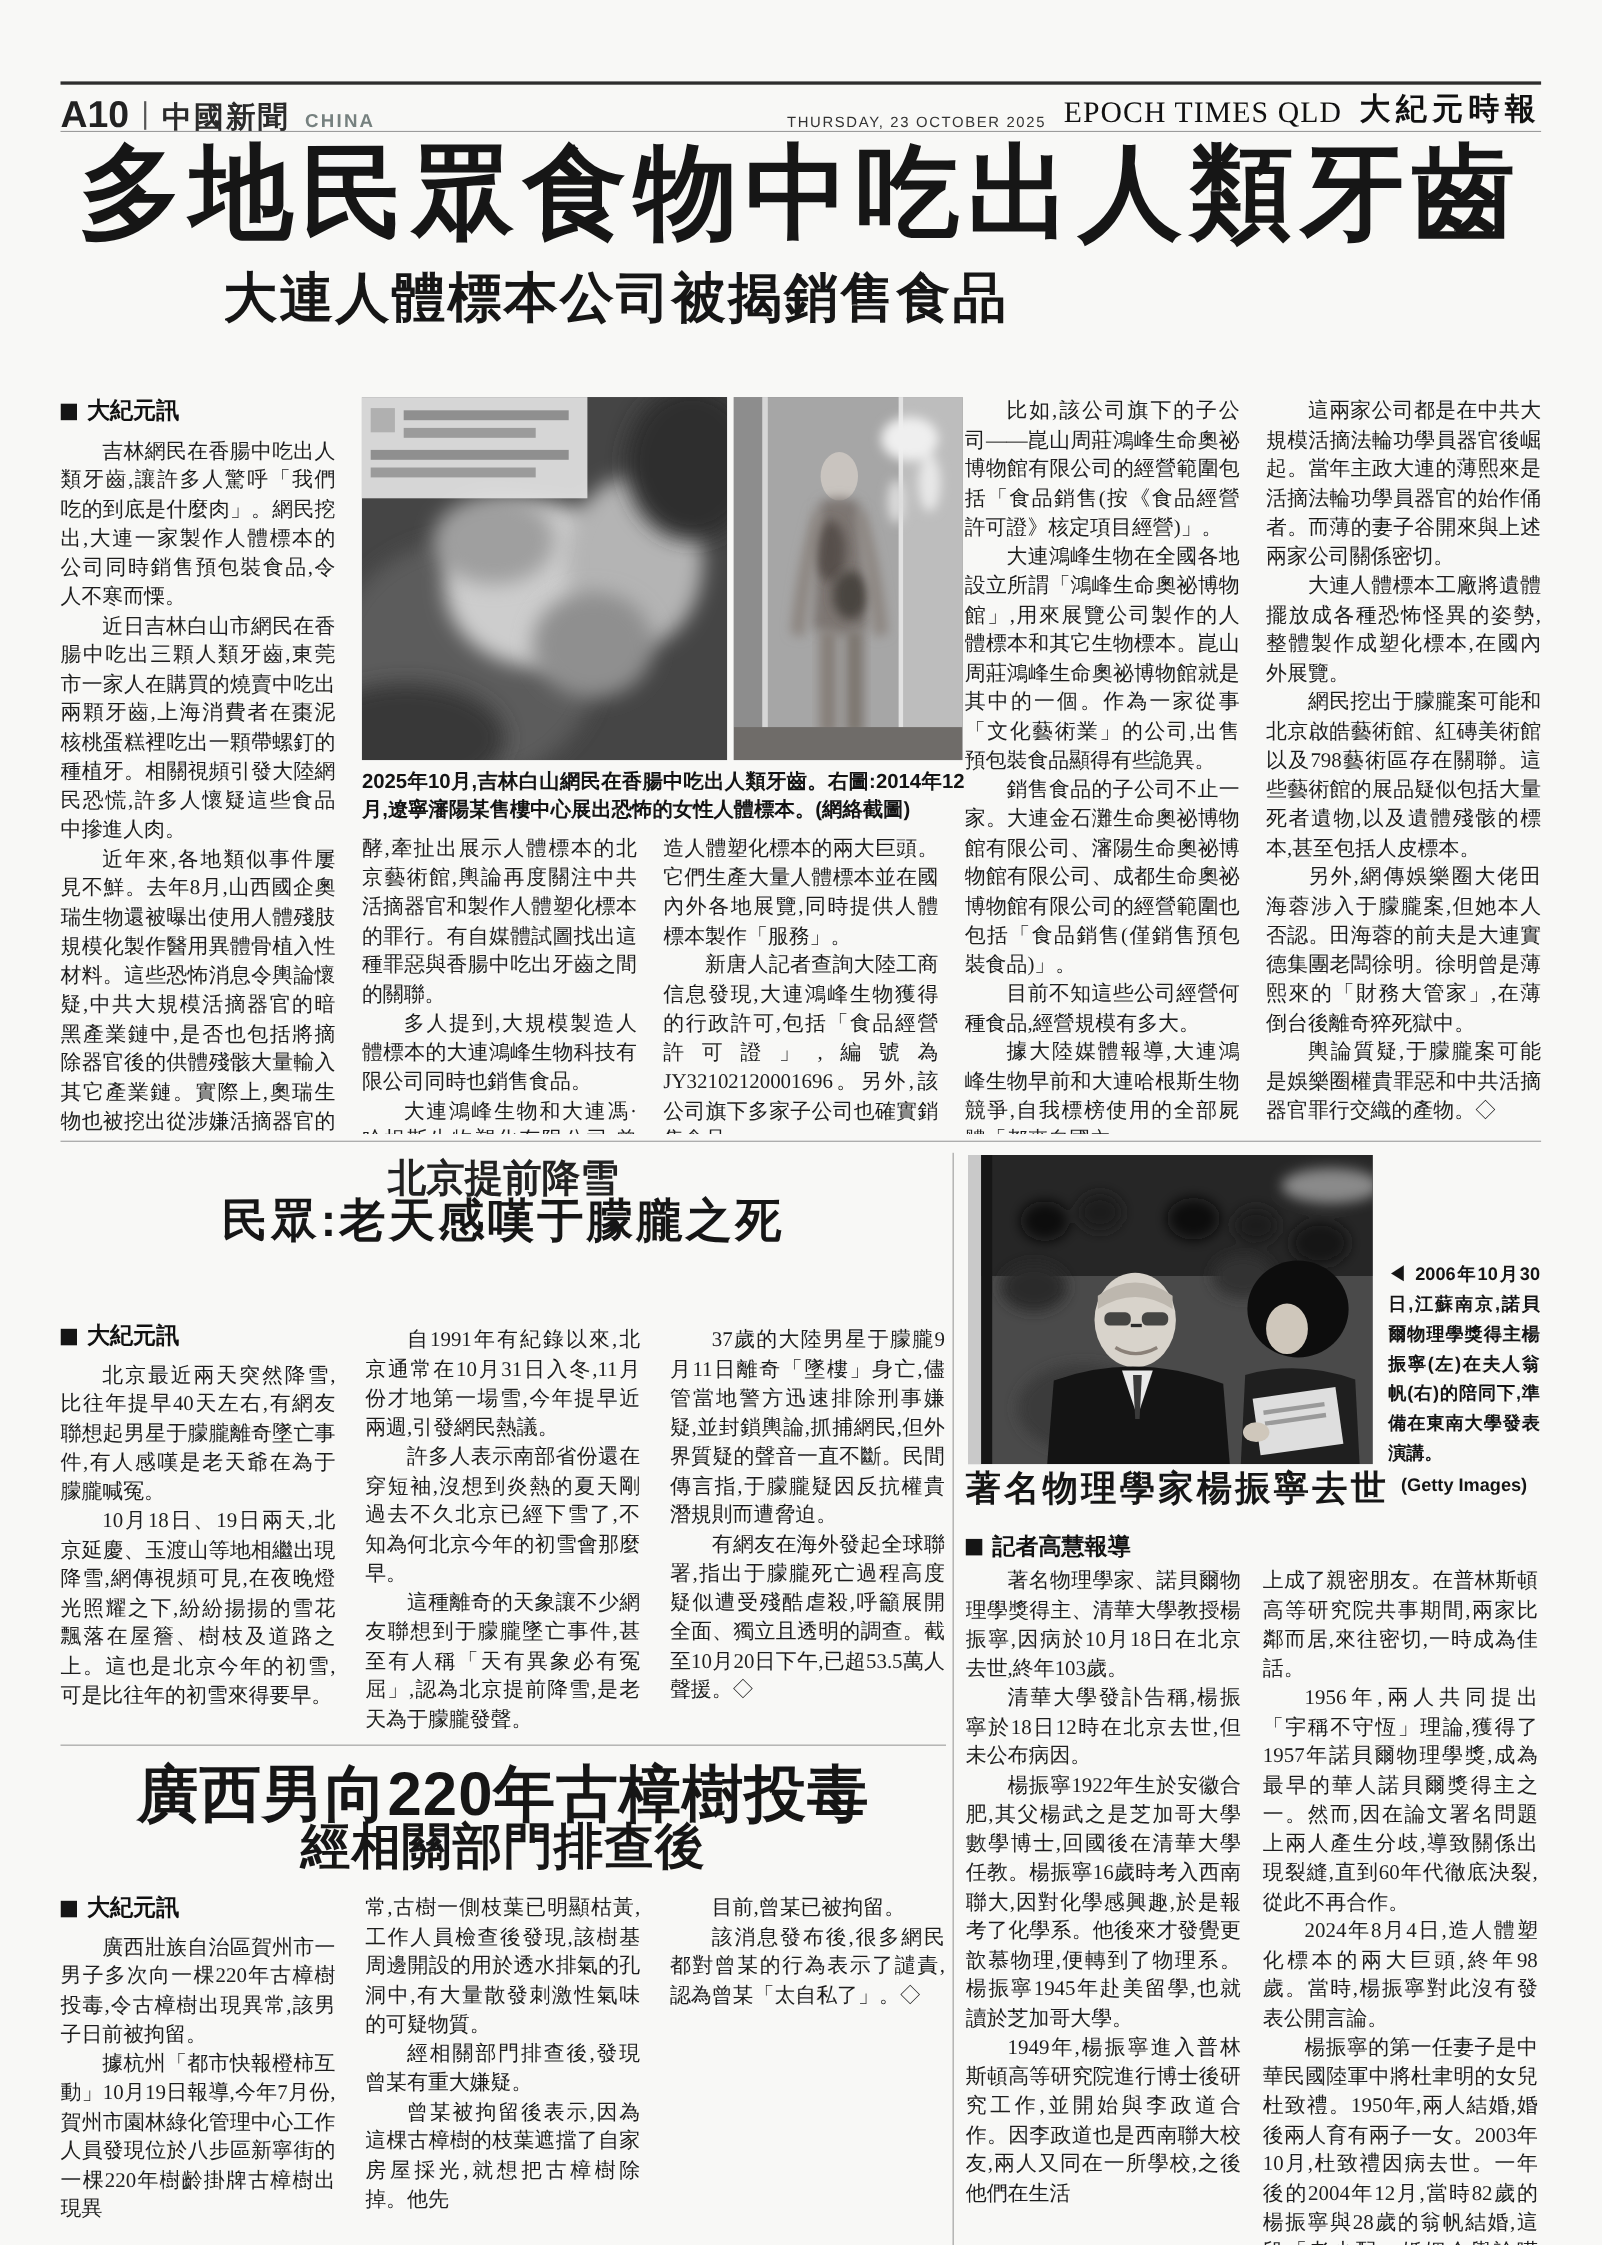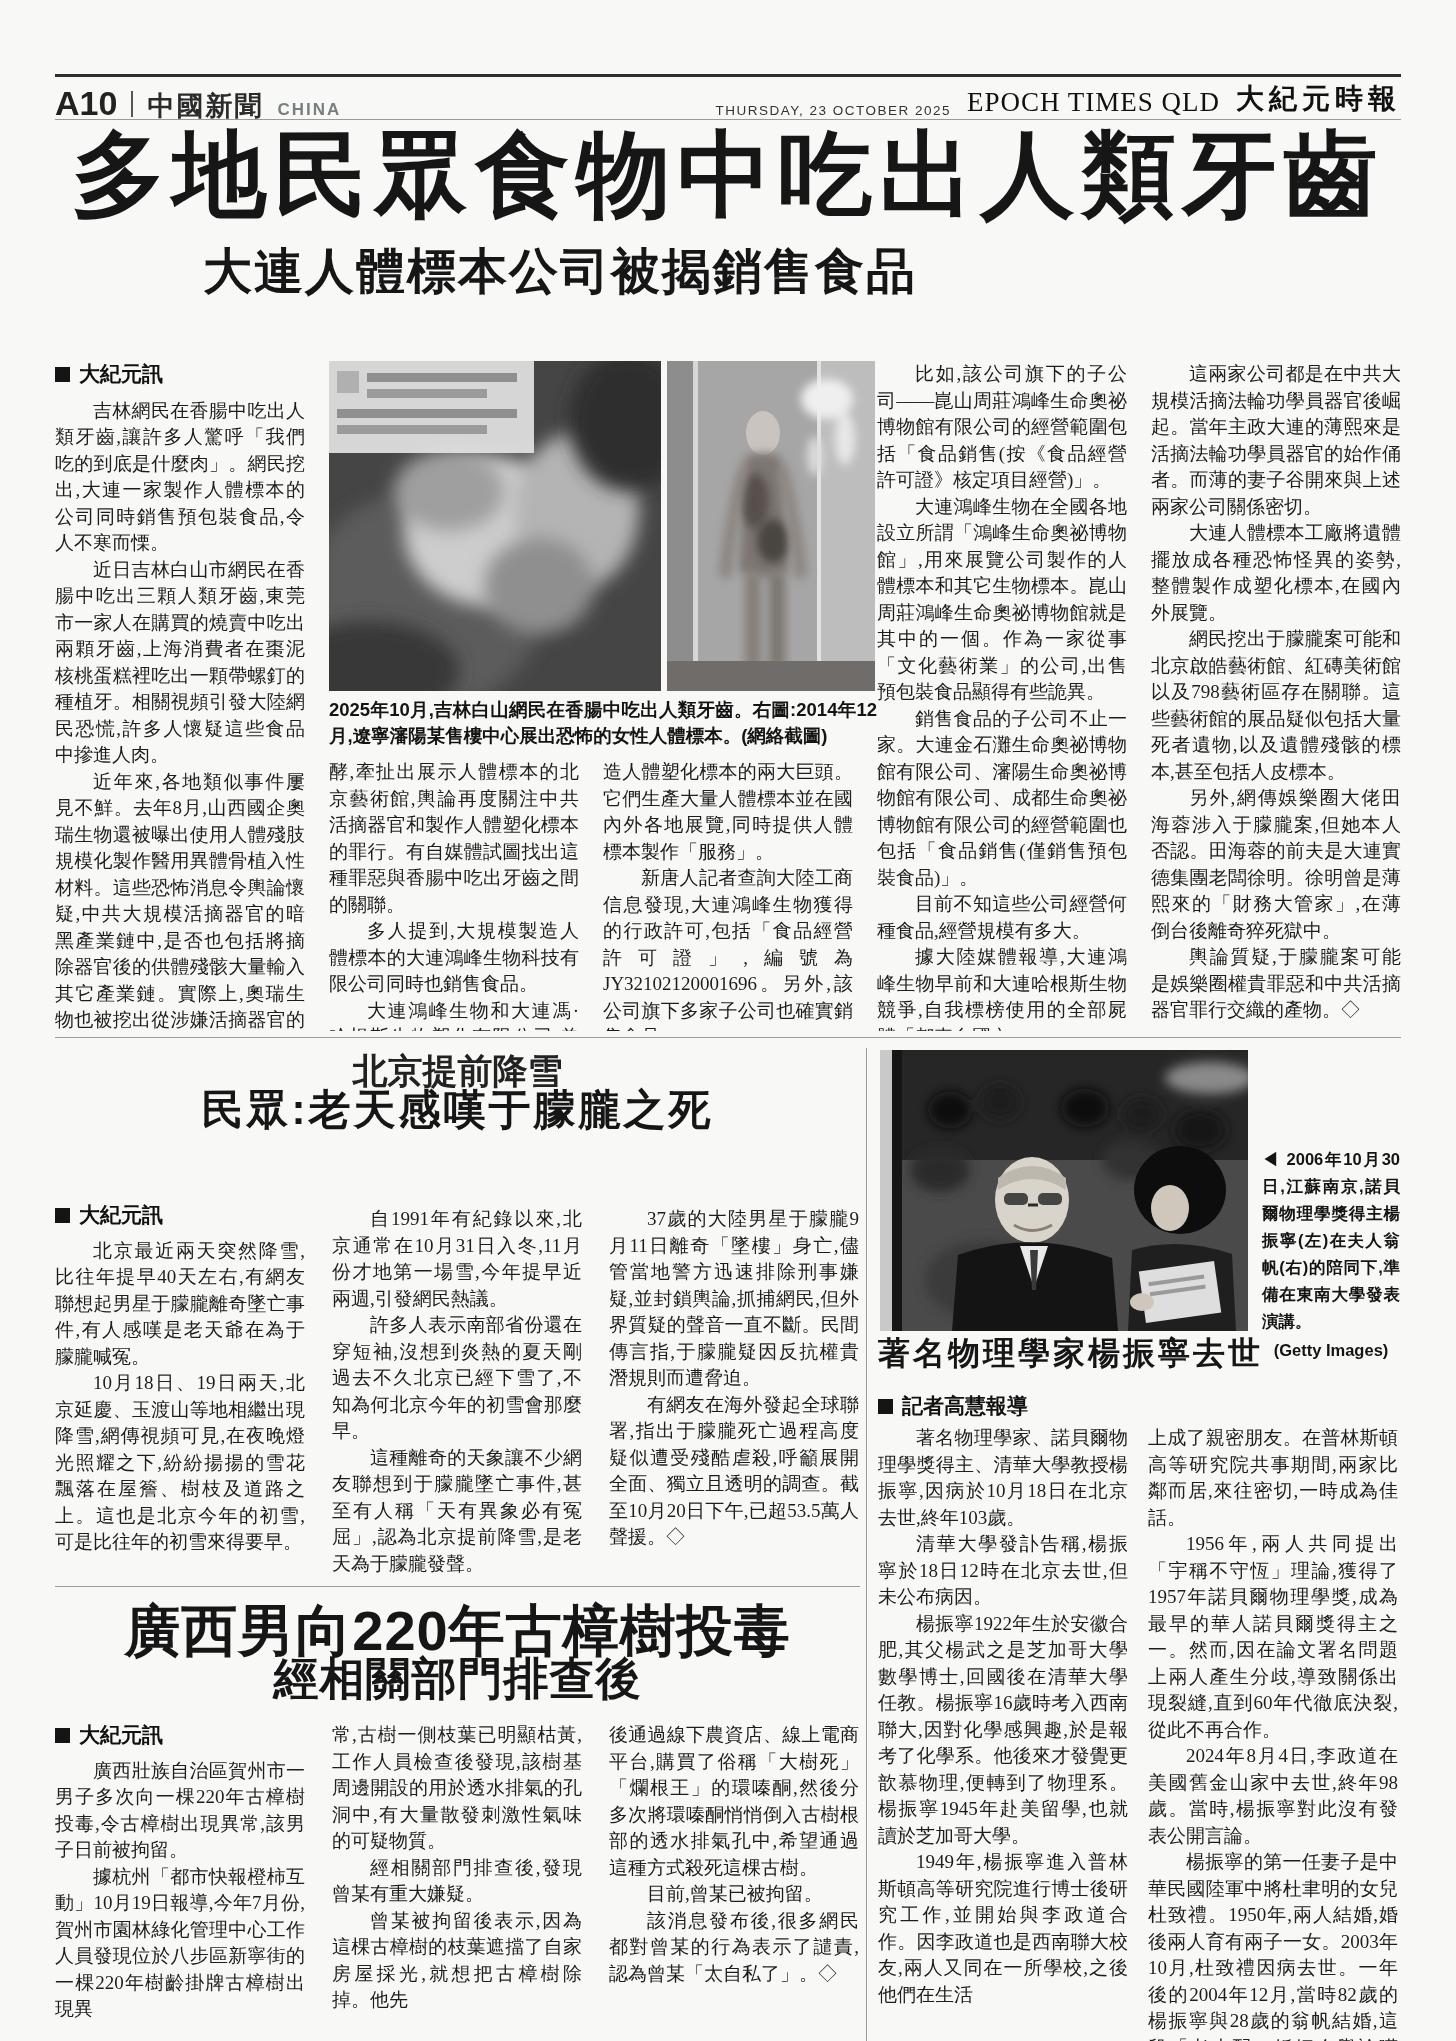--- a/index.html
+++ b/index.html
@@ -210,21 +210,20 @@
 </div>
 <div class="abs col" style="left:332px;top:1722px;width:250px;height:319px;">
     <div>
       <p class="noind">常,古樹一側枝葉已明顯枯黃,工作人員檢查後發現,該樹基周邊開設的用於透水排氣的孔洞中,有大量散發刺激性氣味的可疑物質。</p>
       <p class="ind">經相關部門排查後,發現曾某有重大嫌疑。</p>
       <p class="ind">曾某被拘留後表示,因為這棵古樟樹的枝葉遮擋了自家房屋採光,就想把古樟樹除掉。他先</p>
     </div>
   </div>
 <div class="abs col" style="left:609px;top:1722px;width:250px;height:319px;">
     <div>
-      <p class="noind">後通過線下農資店、線上電商平台,購買了俗稱「大樹死」「爛根王」的環嗪酮,然後分多次將環嗪酮悄悄倒入古樹根部的透水排氣孔中,希望通過這種方式殺死這棵古樹。</p>
       <p class="ind">目前,曾某已被拘留。</p>
       <p class="ind">該消息發布後,很多網民都對曾某的行為表示了譴責,認為曾某「太自私了」。◇</p>
     </div>
   </div>
 
 <div class="abs photo-frame" style="left:880px;top:1050px;width:368px;height:281px;">
   <svg viewBox="0 0 368 281" preserveAspectRatio="none">
     <defs>
         <filter id="b3" x="-40%" y="-40%" width="180%" height="180%">
           <feGaussianBlur stdDeviation="6"></feGaussianBlur>
@@ -285,16 +284,16 @@
       <p class="ind">著名物理學家、諾貝爾物理學獎得主、清華大學教授楊振寧,因病於10月18日在北京去世,終年103歲。</p>
       <p class="ind">清華大學發訃告稱,楊振寧於18日12時在北京去世,但未公布病因。</p>
       <p class="ind">楊振寧1922年生於安徽合肥,其父楊武之是芝加哥大學數學博士,回國後在清華大學任教。楊振寧16歲時考入西南聯大,因對化學感興趣,於是報考了化學系。他後來才發覺更歆慕物理,便轉到了物理系。楊振寧1945年赴美留學,也就讀於芝加哥大學。</p>
       <p class="ind">1949年,楊振寧進入普林斯頓高等研究院進行博士後研究工作,並開始與李政道合作。因李政道也是西南聯大校友,兩人又同在一所學校,之後他們在生活</p>
     </div>
   </div>
 <div class="abs col" style="left:1148px;top:1425px;width:250px;height:616px;">
     <div>
       <p class="noind">上成了親密朋友。在普林斯頓高等研究院共事期間,兩家比鄰而居,來往密切,一時成為佳話。</p>
       <p class="ind">1956年,兩人共同提出「宇稱不守恆」理論,獲得了1957年諾貝爾物理學獎,成為最早的華人諾貝爾獎得主之一。然而,因在論文署名問題上兩人產生分歧,導致關係出現裂縫,直到60年代徹底決裂,從此不再合作。</p>
-      <p class="ind">2024年8月4日,李政道在美國舊金山家中去世,終年98歲。當時,楊振寧對此沒有發表公開言論。</p>
+      <p class="ind">2024年8月4日,造人體塑化標本的兩大巨頭,終年98歲。當時,楊振寧對此沒有發表公開言論。</p>
       <p class="ind">楊振寧的第一任妻子是中華民國陸軍中將杜聿明的女兒杜致禮。1950年,兩人結婚,婚後兩人育有兩子一女。2003年10月,杜致禮因病去世。一年後的2004年12月,當時82歲的楊振寧與28歲的翁帆結婚,這段「老少配」婚姻令輿論嘩然。◇</p>
     </div>
   </div>
 
 </body></html>

